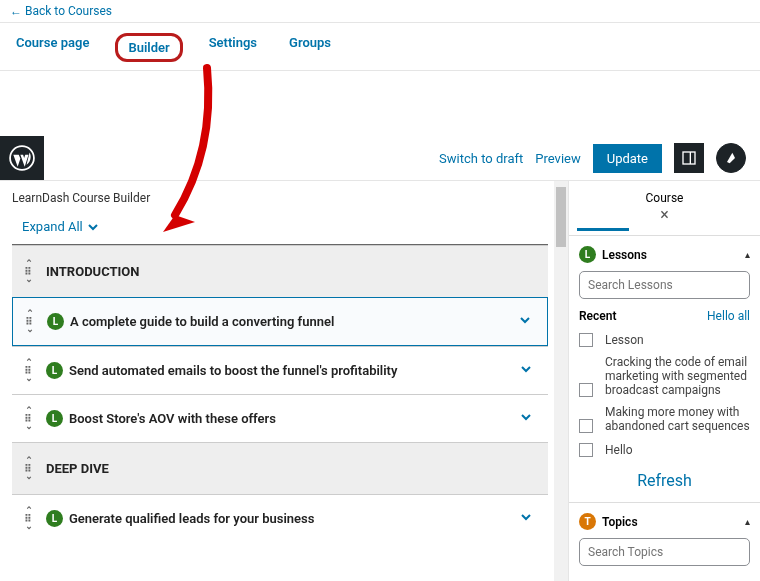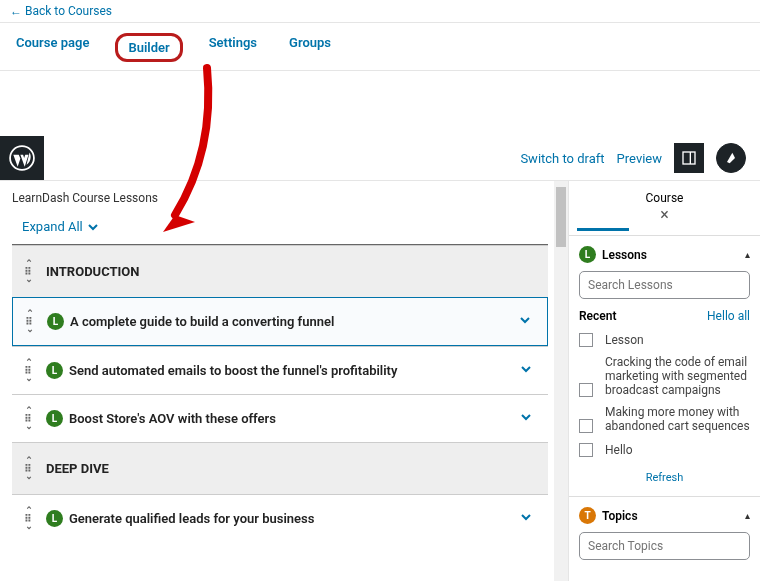--- a/index.html
+++ b/index.html
@@ -64,21 +64,21 @@
 
   .sb-section { padding:10px 10px 0; }
   .sb-sec-head { display:flex; align-items:center; justify-content:space-between; padding-bottom:8px; }
   .sb-sec-head .lbl { display:flex; align-items:center; gap:6px; font-weight:600; font-size:12px; }
   .sb-sec-head .tri { color:#333; font-size:10px; }
   .sb-search { width:100%; border:1px solid #8c8f94; padding:6px 8px; font-size:12px; border-radius:5px; }
   .sb-row { display:flex; justify-content:space-between; padding:10px 0 4px; font-size:12px;gap:12px; }
   .sb-row .va { color:#0073aa; cursor:pointer; }
   .sb-item { display:flex; gap:12px; align-items:flex-end; padding:4px 0; font-size:12px; color:#444; }
   .sb-item input { margin-top:2px; width:14px; height:14px; border:1.5px solid #8c8f94; background:#fff; appearance:none; flex:none; }
-  .sb-refresh { text-align:center; padding:10px 0 12px; color:#0073aa; font-size:11px; cursor:pointer; }
+  .sb-refresh { text-align:center; padding:10px 0 12px; color:#0073aa; font-size:16px; cursor:pointer; }
 
   .chev-svg { width:12px; height:12px; }
 </style>
 </head>
 <body>
 
 <div class="topnav">
   <a href="#">← <span>Back to Courses</span></a>
 </div>
 <div class="topnav-sep"></div>
@@ -100,38 +100,39 @@
 <div class="editor-top">
   <div class="wp-logo">
     <svg viewBox="0 0 24 24" fill="#fff">
         <circle cx="12" cy="12" r="11" fill="none" stroke="#fff" stroke-width="1.6"></circle>
         <path d="M4 9l4 11 2.5-7.5L9 9H4zm6.5 0l4 11L18 9h-3l-1 3-1-3h-2.5zM19 7c.6 1 1 2.4 1 4 0 3-1.5 5.6-3.8 7.2L19 7z"></path>
       </svg>
   </div>
   <div class="editor-actions">
     <a href="#">Switch to draft</a>
     <a href="#">Preview</a>
+    <button class="update-btn">Update</button>
     <span class="sq-btn">
       <svg viewBox="0 0 24 24" stroke="#fff" fill="none" stroke-width="2">
           <rect x="3" y="3" width="18" height="18"></rect>
           <line x1="14" y1="3" x2="14" y2="21"></line>
         </svg>
     </span>
     <span class="sq-btn circ">
       <svg viewBox="0 0 24 24" fill="#fff">
           <path d="M6 18 L14 4 L18 12 L10 20 Z"></path>
         </svg>
     </span>
   </div>
 </div>
 <div class="editor-sep"></div>
 
 <div class="main-wrap">
   <div class="builder-col">
-    <div class="builder-title">LearnDash Course Lessons</div>
+    <div class="builder-title">LearnDash Course Builder</div>
     <div class="steps-row">
       <span class="expand">
         <span>Expand All</span>
         <svg class="chev-svg" viewBox="0 0 12 12">
             <path d="M2 4l4 4 4-4" stroke="#0073aa" stroke-width="2" fill="none"></path>
           </svg>
       </span>
     </div>
 
     <div id="sections-container">

